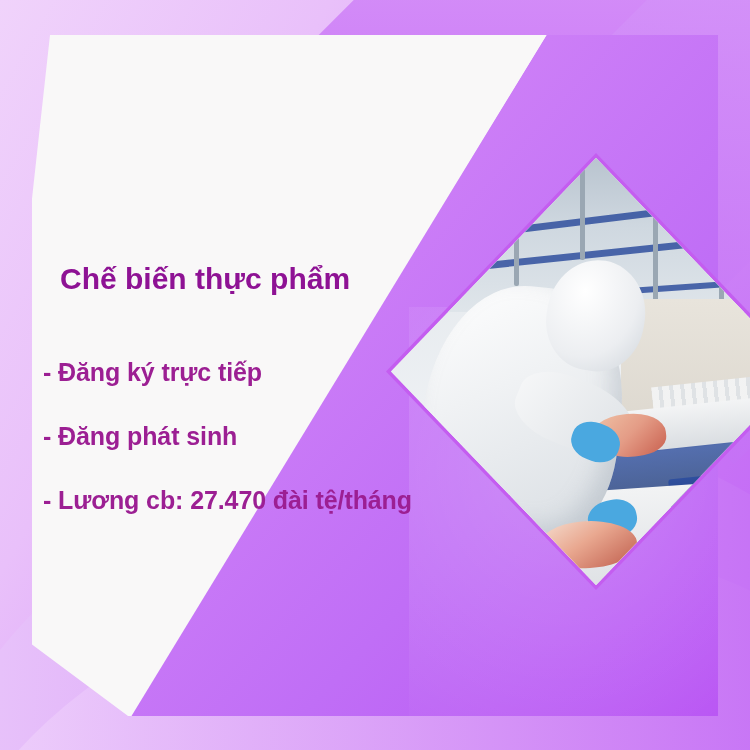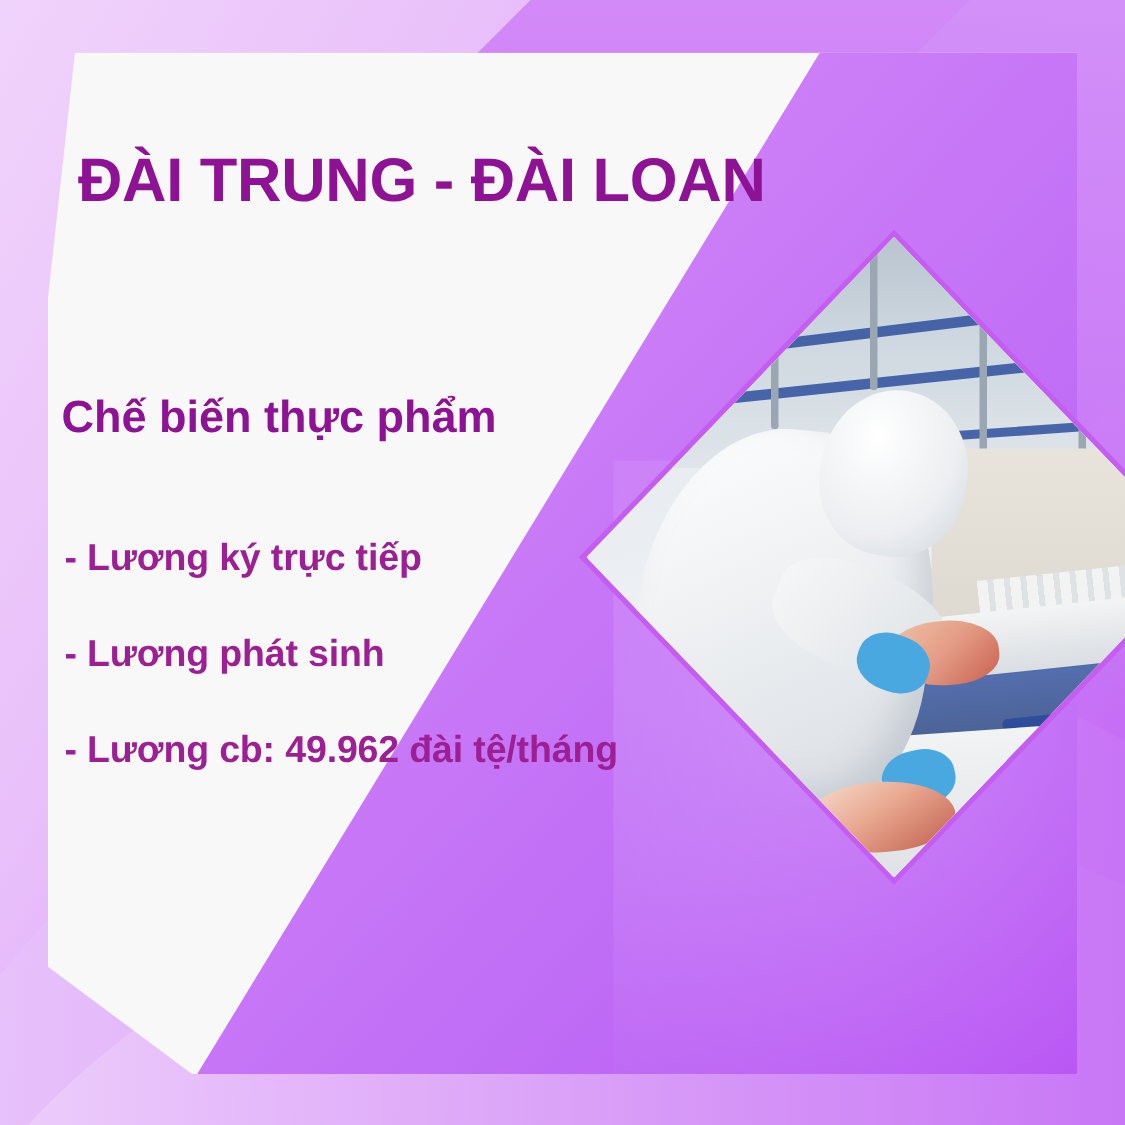--- a/index.html
+++ b/index.html
@@ -128,21 +128,21 @@
     position: absolute;
     left: 53px;
     top: 190px;
     font-size: 30px;
     font-weight: 700;
     color: #8e1294;
     white-space: nowrap;
   }
   .subtitle-2 {
     position: absolute;
-    left: 41px;
+    left: 60px;
     top: 262px;
     font-size: 30px;
     font-weight: 700;
     color: #8e1294;
     white-space: nowrap;
     text-align: center;
   }
   .bullets {
     position: absolute;
     left: 43px;
@@ -367,22 +367,21 @@
         <div class="ph-meat-a"></div>
         <div class="ph-glove-a"></div>
         <div class="ph-glove-b"></div>
         <div class="ph-meat-b"></div>
         <div class="ph-meat-c"></div>
       </div>
     </div>
   </div>
 
   <div class="content">
-    <div class="title">ĐÀI TRUNG - ĐÀI LOAN</div>
     <div class="subtitle-2">Chế biến thực phẩm</div>
     <div class="bullets">
-      <div class="bullet">- Lương ký trực tiếp</div>
-      <div class="bullet">- Lương phát sinh</div>
-      <div class="bullet">- Lương cb: 49.962 đài tệ/tháng</div>
+      <div class="bullet">- Đăng ký trực tiếp</div>
+      <div class="bullet">- Đăng phát sinh</div>
+      <div class="bullet">- Lương cb: 27.470 đài tệ/tháng</div>
     </div>
   </div>
 
 </div>
 
 </body></html>

